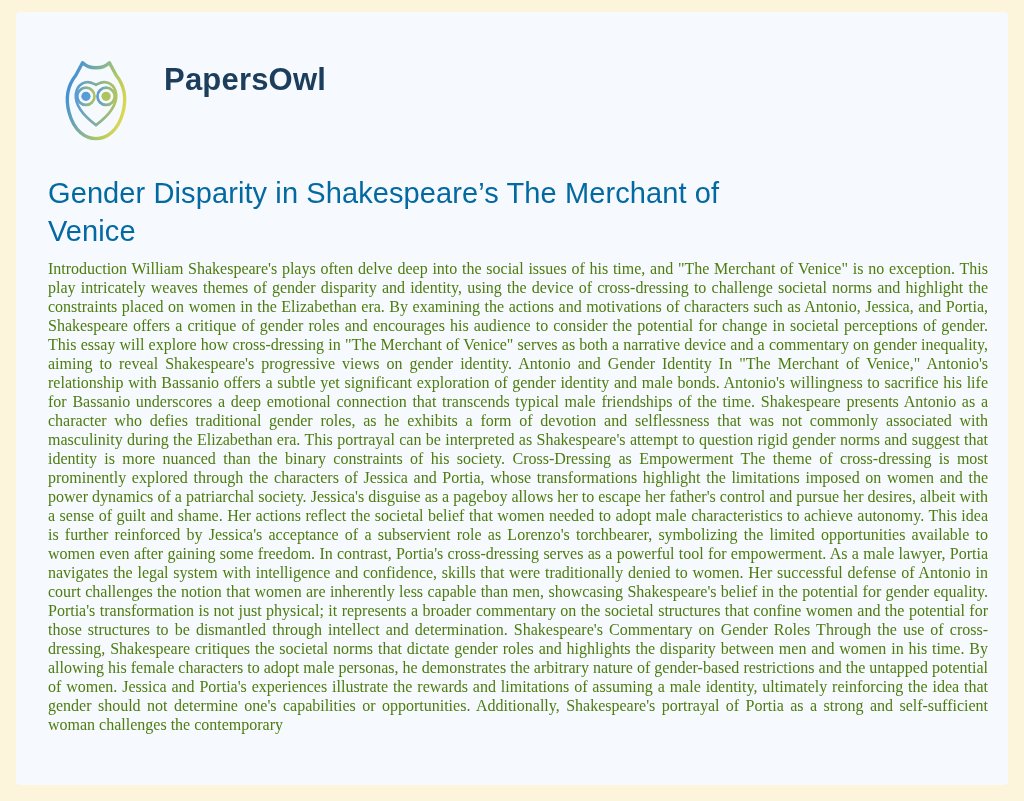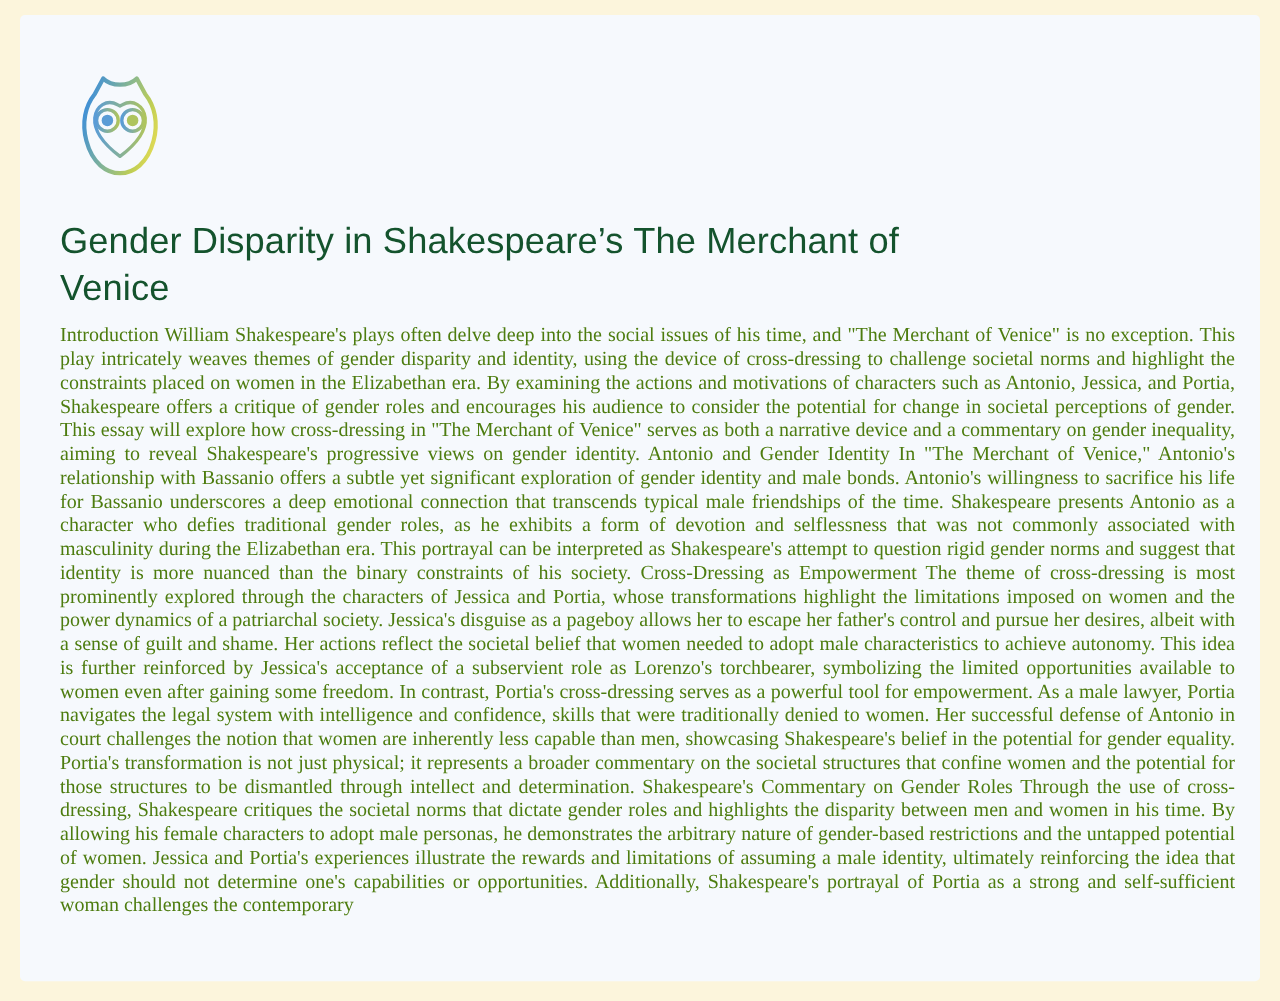--- a/index.html
+++ b/index.html
@@ -44,21 +44,21 @@
   }
   .article {
     padding: 0 20px 0 32px;
   }
   .article-title {
     margin-top: 22px;
     max-width: 700px;
     font-size: 29px;
     font-weight: 400;
     line-height: 1.32;
-    color: #14532d;
+    color: #0369a1;
     letter-spacing: 0.1px;
   }
   .article-body {
     margin-top: 8px;
     font-family: Liberation Serif, serif;
     font-size: 16px;
     line-height: 19px;
     color: #4d7c0f;
     text-align: justify;
   }
@@ -98,20 +98,21 @@
         <circle cx="39.5" cy="42" r="4.8" fill="#5a9cd6"></circle>
 
         <circle cx="60.5" cy="42" r="9" fill="none" stroke="url(#owlGrad2)" stroke-width="2.8"></circle>
         <circle cx="60.5" cy="42" r="4.8" fill="#aec45e"></circle>
 
         <line x1="50" y1="52" x2="50" y2="62" stroke="url(#owlGrad2)" stroke-width="2.8" stroke-linecap="round"></line>
       </svg>
     </div>
 
     <div class="brand-col">
+      <div class="brand-name">PapersOwl</div>
     </div>
 
   </div>
 
   <div class="article">
     <h1 class="article-title">Gender Disparity in Shakespeare’s The Merchant of Venice</h1>
     <p class="article-body">Introduction William Shakespeare's plays often delve deep into the social issues of his time, and "The Merchant of Venice" is no exception. This play intricately weaves themes of gender disparity and identity, using the device of cross-dressing to challenge societal norms and highlight the constraints placed on women in the Elizabethan era. By examining the actions and motivations of characters such as Antonio, Jessica, and Portia, Shakespeare offers a critique of gender roles and encourages his audience to consider the potential for change in societal perceptions of gender. This essay will explore how cross-dressing in "The Merchant of Venice" serves as both a narrative device and a commentary on gender inequality, aiming to reveal Shakespeare's progressive views on gender identity. Antonio and Gender Identity In "The Merchant of Venice," Antonio's relationship with Bassanio offers a subtle yet significant exploration of gender identity and male bonds. Antonio's willingness to sacrifice his life for Bassanio underscores a deep emotional connection that transcends typical male friendships of the time. Shakespeare presents Antonio as a character who defies traditional gender roles, as he exhibits a form of devotion and selflessness that was not commonly associated with masculinity during the Elizabethan era. This portrayal can be interpreted as Shakespeare's attempt to question rigid gender norms and suggest that identity is more nuanced than the binary constraints of his society. Cross-Dressing as Empowerment The theme of cross-dressing is most prominently explored through the characters of Jessica and Portia, whose transformations highlight the limitations imposed on women and the power dynamics of a patriarchal society. Jessica's disguise as a pageboy allows her to escape her father's control and pursue her desires, albeit with a sense of guilt and shame. Her actions reflect the societal belief that women needed to adopt male characteristics to achieve autonomy. This idea is further reinforced by Jessica's acceptance of a subservient role as Lorenzo's torchbearer, symbolizing the limited opportunities available to women even after gaining some freedom. In contrast, Portia's cross-dressing serves as a powerful tool for empowerment. As a male lawyer, Portia navigates the legal system with intelligence and confidence, skills that were traditionally denied to women. Her successful defense of Antonio in court challenges the notion that women are inherently less capable than men, showcasing Shakespeare's belief in the potential for gender equality. Portia's transformation is not just physical; it represents a broader commentary on the societal structures that confine women and the potential for those structures to be dismantled through intellect and determination. Shakespeare's Commentary on Gender Roles Through the use of cross-dressing, Shakespeare critiques the societal norms that dictate gender roles and highlights the disparity between men and women in his time. By allowing his female characters to adopt male personas, he demonstrates the arbitrary nature of gender-based restrictions and the untapped potential of women. Jessica and Portia's experiences illustrate the rewards and limitations of assuming a male identity, ultimately reinforcing the idea that gender should not determine one's capabilities or opportunities. Additionally, Shakespeare's portrayal of Portia as a strong and self-sufficient woman challenges the contemporary</p>
   </div>
 
 </div>

